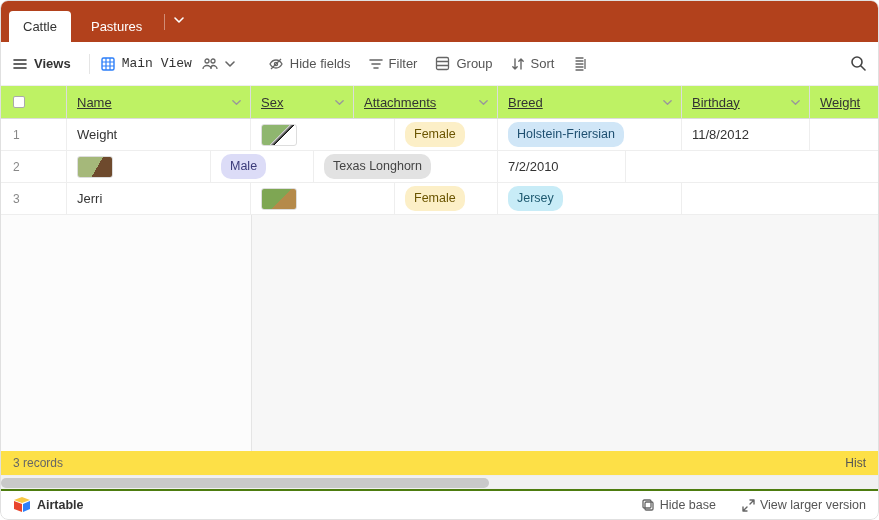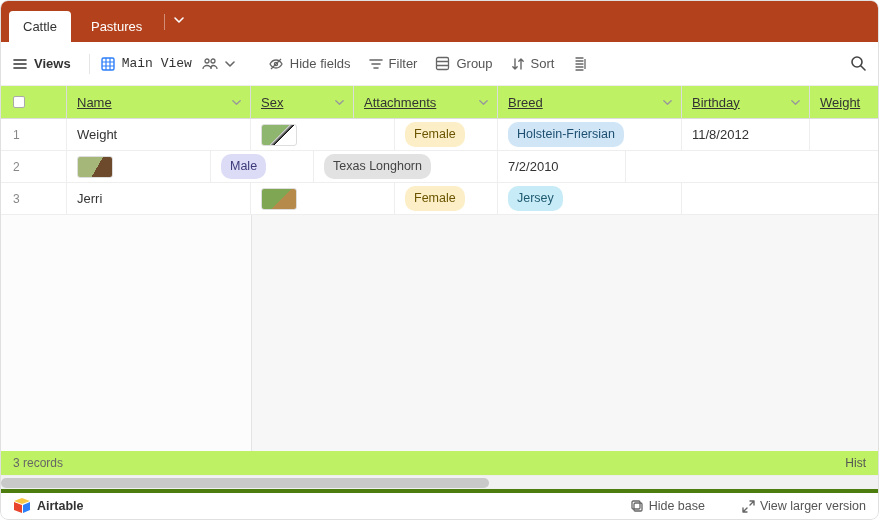--- a/index.html
+++ b/index.html
@@ -151,21 +151,21 @@
 }
 
 .status {
   height:24px;
   display:flex;
   align-items:center;
   justify-content:space-between;
   padding: 0 12px;
   font-size:12px;
   color:#666;
-  background:#bef264;
+  background:#fde047;
 }
 .scrollbar {
   height:14px;
   border-top:1px solid #eee;
   background:#f1f1f1;
   position:relative;
 }
 .scrollbar .thumb-h {
   position:absolute;
   left:0;
@@ -173,24 +173,24 @@
   height:10px;
   width:488px;
   background:#c9c9c9;
   border-radius:5px;
 }
 .footer {
   height:30px;
   display:flex;
   align-items:center;
   padding: 0 12px;
-  border-top:4px solid #4d7c0f;
+  border-top:2px solid #4d7c0f;
   font-size:12.5px;
   color:#555;
-  gap:19px;
+  gap:8px;
 }
 .footer .spacer { flex:1; }
 .footer .flink {
   display:flex; align-items:center; gap:5px; cursor:pointer; color:#555;
   margin-left:18px;
 }
 .logo {
   display:flex; align-items:center; gap:6px; font-weight:600; color:#333;
 }
 .checkbox {

